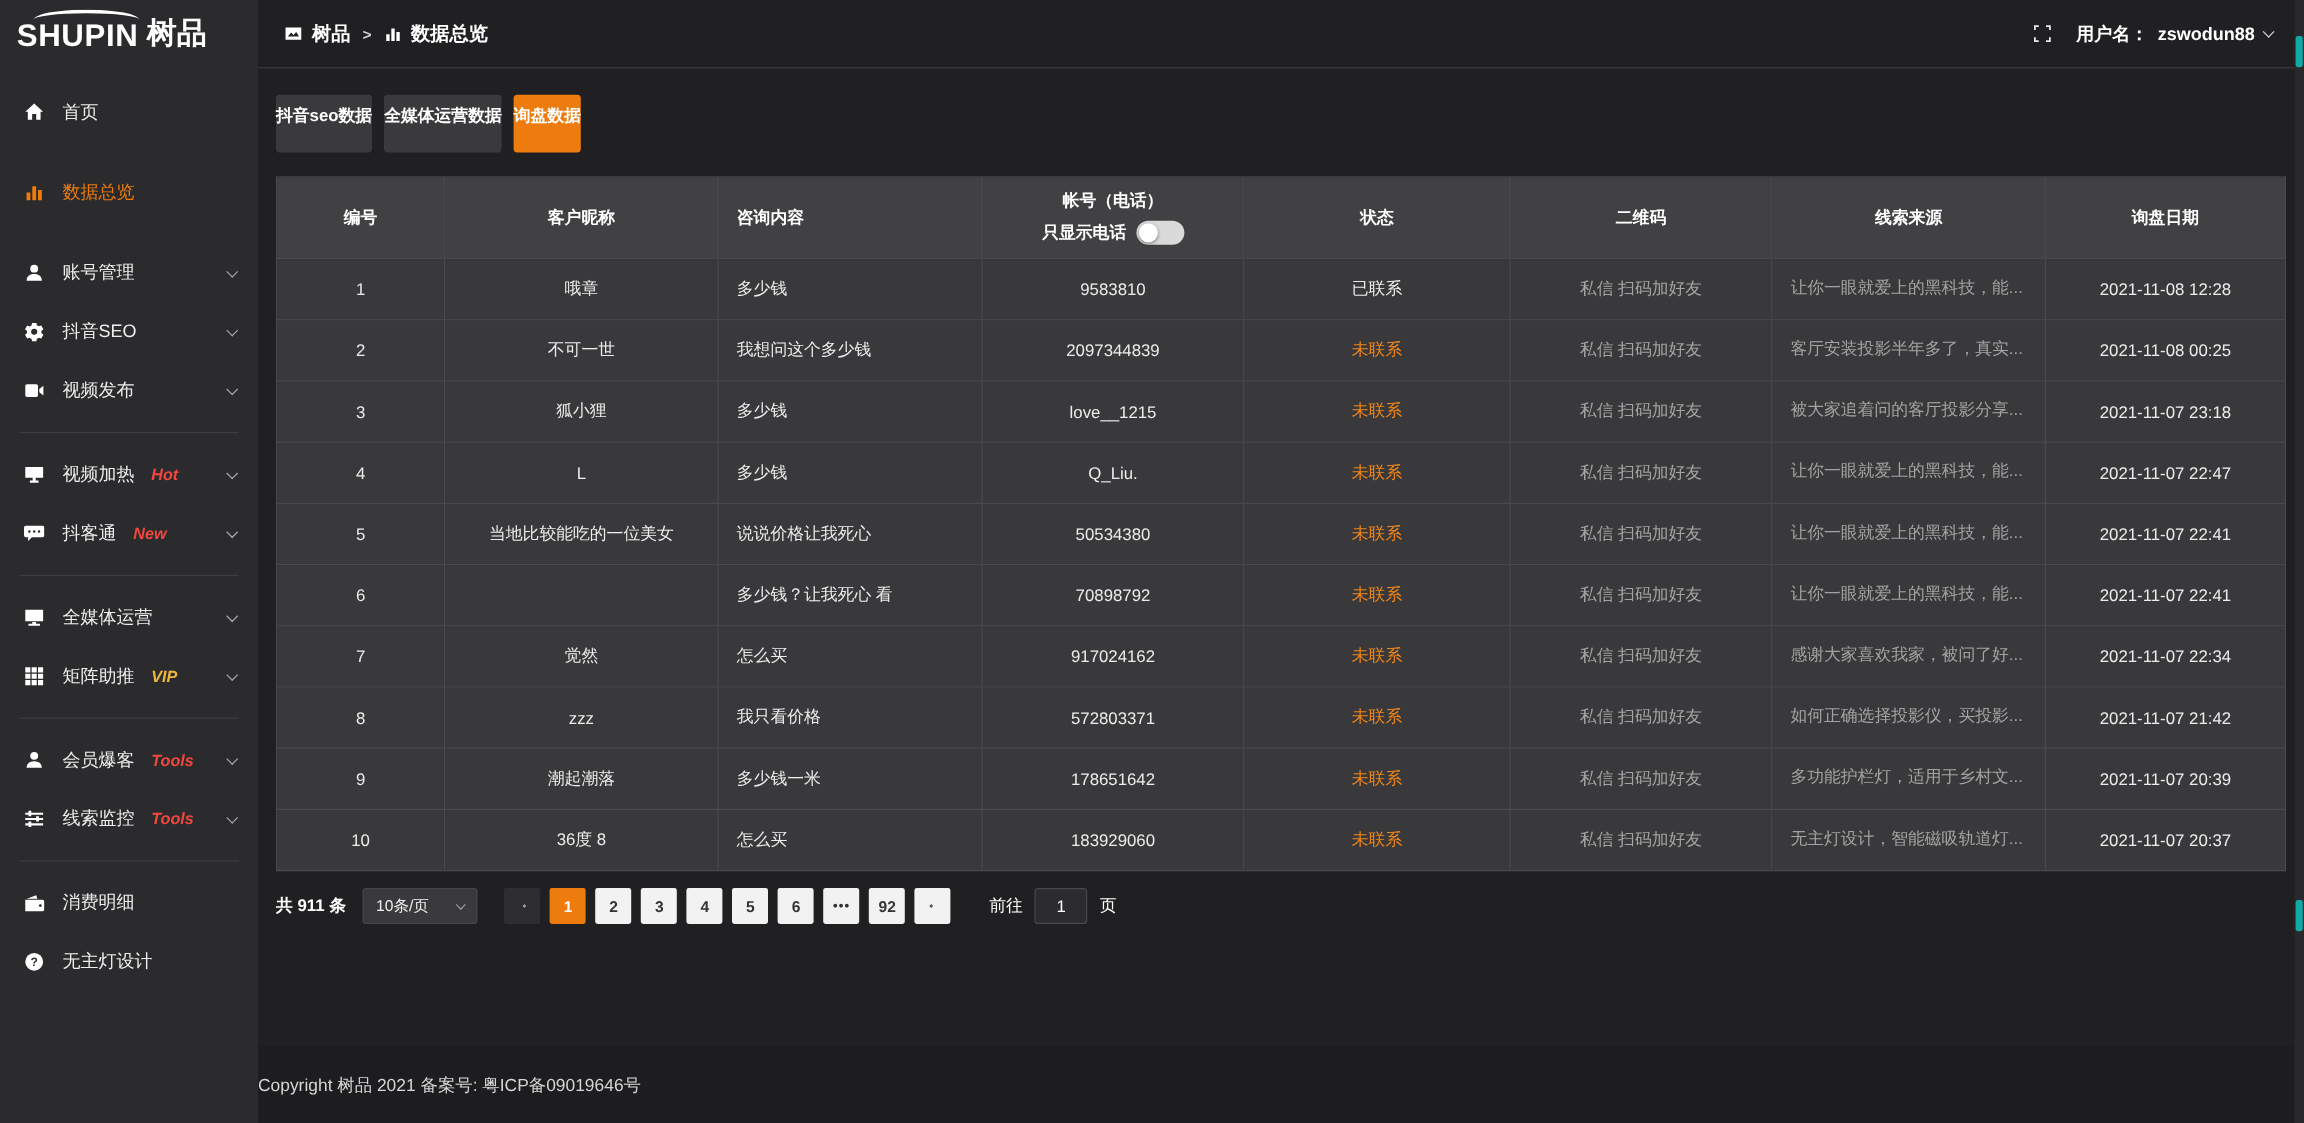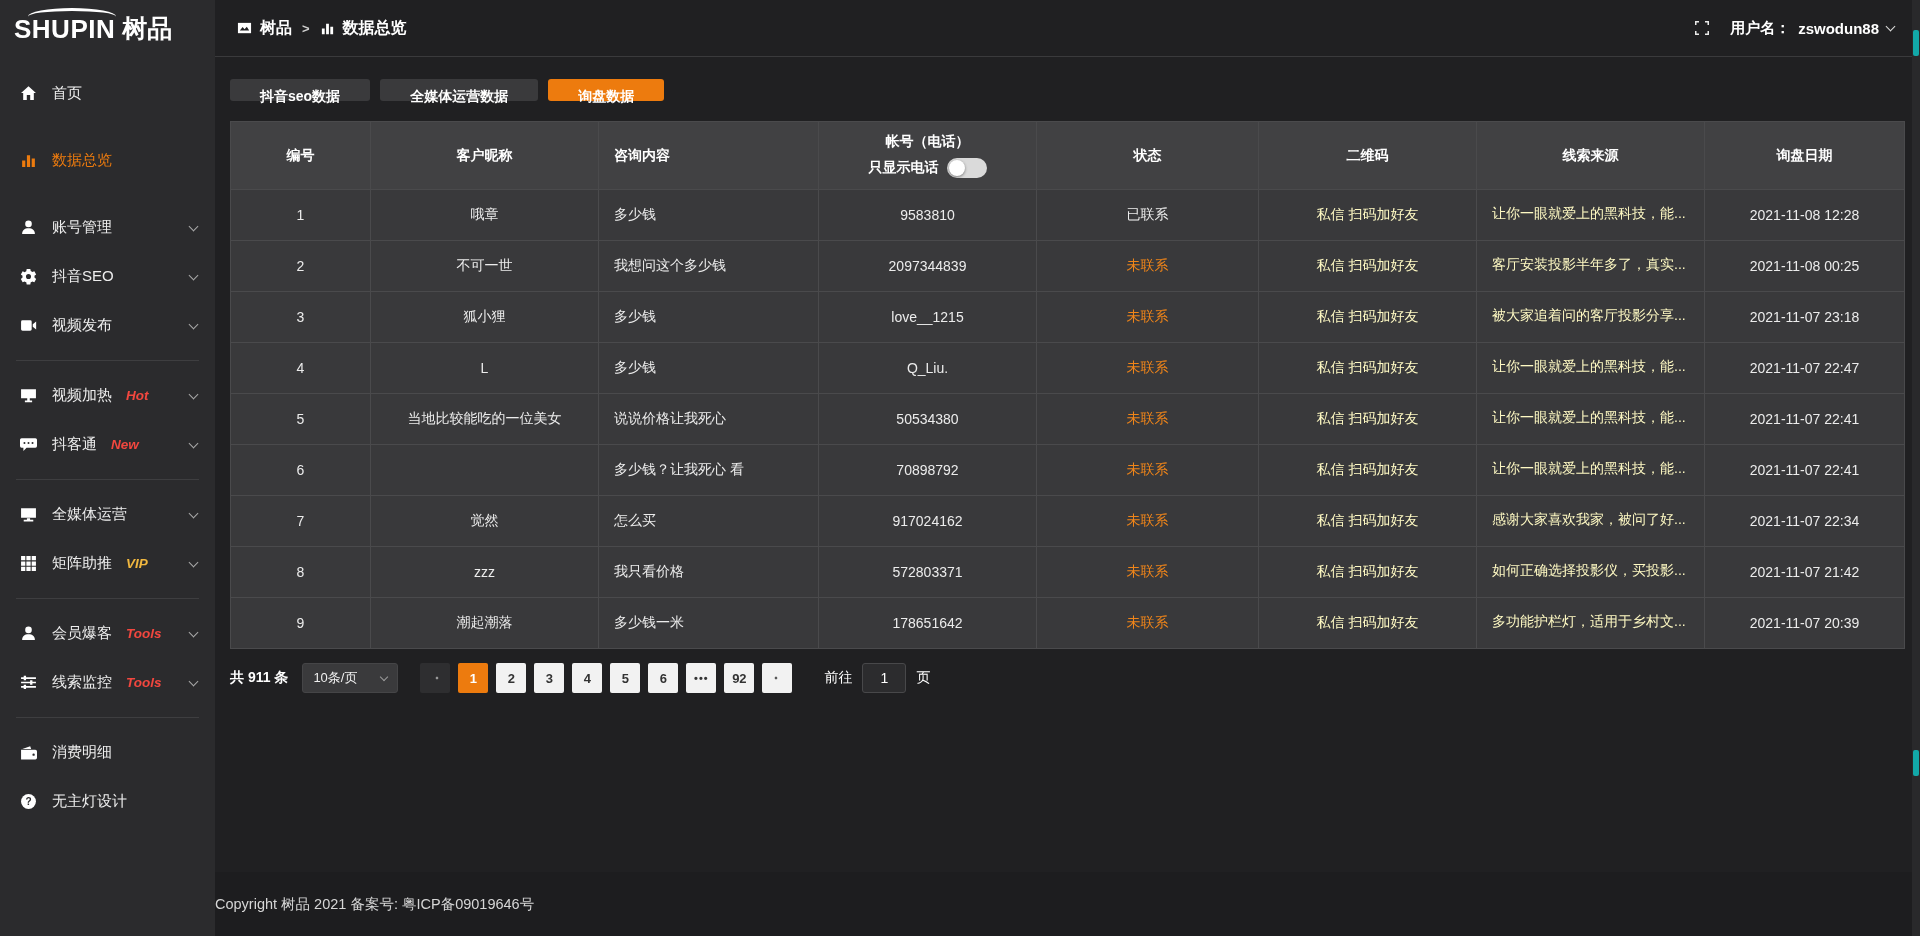--- a/index.html
+++ b/index.html
@@ -38,21 +38,21 @@
   .crumb-sep { color:#cfcfcf; font-size:13px; margin:0 2px; }
   .crumb-link { cursor:pointer; }
   .top-right { margin-left:auto; display:flex; align-items:center; gap:20px; color:#fff; }
   .fs-icon { display:flex; cursor:pointer; color:#e9e9e9; } .fs-icon svg { width:16px; height:16px; }
   .user-chip { display:flex; align-items:center; gap:8px; font-size:15px; font-weight:bold; cursor:pointer; }
   .user-chip .chev { margin-top:-4px; border-color:#dcdcdc; }
 
   
   .content { padding:22px 15px 0 15px; }
   .tabs { display:flex; gap:10px; }
-  .tab { height:22px; line-height:34px; padding:0 30px; background:#3a3a3c; color:#fff; font-size:14px;
+  .tab { height:48px; line-height:34px; padding:0 0; background:#3a3a3c; color:#fff; font-size:14px;
          font-weight:bold; border-radius:3px; cursor:pointer; }
   .tab.active { background:#ed7b0e; }
 
   .filters { margin-top:20px; display:flex; align-items:center; gap:11px; }
   .select { width:268px; height:34px; background:#3a3a3c; border:1px solid #454547; border-radius:3px;
             display:flex; align-items:center; padding:0 12px; color:#9b9b9b; font-size:14px; cursor:pointer; }
   .select .chev { margin-left:auto; margin-top:-3px; border-color:#9b9b9b; }
   .range-btn { height:34px; min-width:64px; padding:0 13px; background:#fff; border:1px solid #fff;
                border-radius:3px; color:#333; font-size:14px; font-weight:bold; cursor:pointer;
                display:flex; align-items:center; justify-content:center; }
@@ -61,21 +61,21 @@
                 color:#fff; font-size:14px; font-weight:bold; display:flex; align-items:center; gap:7px;
                 cursor:pointer; }
   .search-btn svg { width:14px; height:14px; }
 
   
   table { margin-top:20px; width:100%; border-collapse:collapse; table-layout:fixed; }
   th, td { border:1px solid #4a4a4c; font-size:14px; }
   th { background:#414143; color:#fff; font-weight:bold; height:68px; text-align:center; }
   td { background:#39393b; color:#ececec; height:51px; text-align:center; padding:0 6px; }
   th.al, td.al { text-align:left; padding-left:15px; }
-  td.link-cell, .src-link { color:#fef9c3; cursor:pointer; }
+  td.link-cell, .src-link { color:#a3a3a3; cursor:pointer; }
   td .src-link { display:inline-block; max-width:100%; overflow:hidden; white-space:nowrap; }
   .status-pending { color:#f08519; } .status-contacted { color:#ececec; }
   .th-acc-row { display:flex; align-items:center; justify-content:center; gap:8px; margin-top:7px; }
   .toggle { width:40px; height:20px; border-radius:10px; background:#dadada; position:relative;
             display:inline-block; cursor:pointer; }
   .toggle .knob { position:absolute; left:2px; top:2px; width:16px; height:16px; border-radius:50%;
                   background:#fff; box-shadow:0 1px 3px rgba(0,0,0,.45); }
 
   
   .pager { margin-top:14px; display:flex; align-items:center; color:#fff; font-size:14px; }
@@ -429,20 +429,30 @@
     <td>9</td>
     <td>潮起潮落</td>
     <td class="al">多少钱一米</td>
     <td>178651642</td>
     <td class="status-pending">未联系</td>
     <td class="link-cell">私信 扫码加好友</td>
     <td class="al"><span class="src-link">多功能护栏灯，适用于乡村文...</span></td>
     <td>2021-11-07 20:39</td>
   </tr>
 
+  <tr>
+    <td>10</td>
+    <td>36度 8</td>
+    <td class="al">怎么买</td>
+    <td>183929060</td>
+    <td class="status-pending">未联系</td>
+    <td class="link-cell">私信 扫码加好友</td>
+    <td class="al"><span class="src-link">无主灯设计，智能磁吸轨道灯...</span></td>
+    <td>2021-11-07 20:37</td>
+  </tr>
 </tbody>
       </table>
 
       <div class="pager">
         <span class="total">共 911 条</span>
         <div class="psize">
           <span>10条/页</span>
           <span class="chev"></span>
         </div>
         <div class="pbtn dark">

